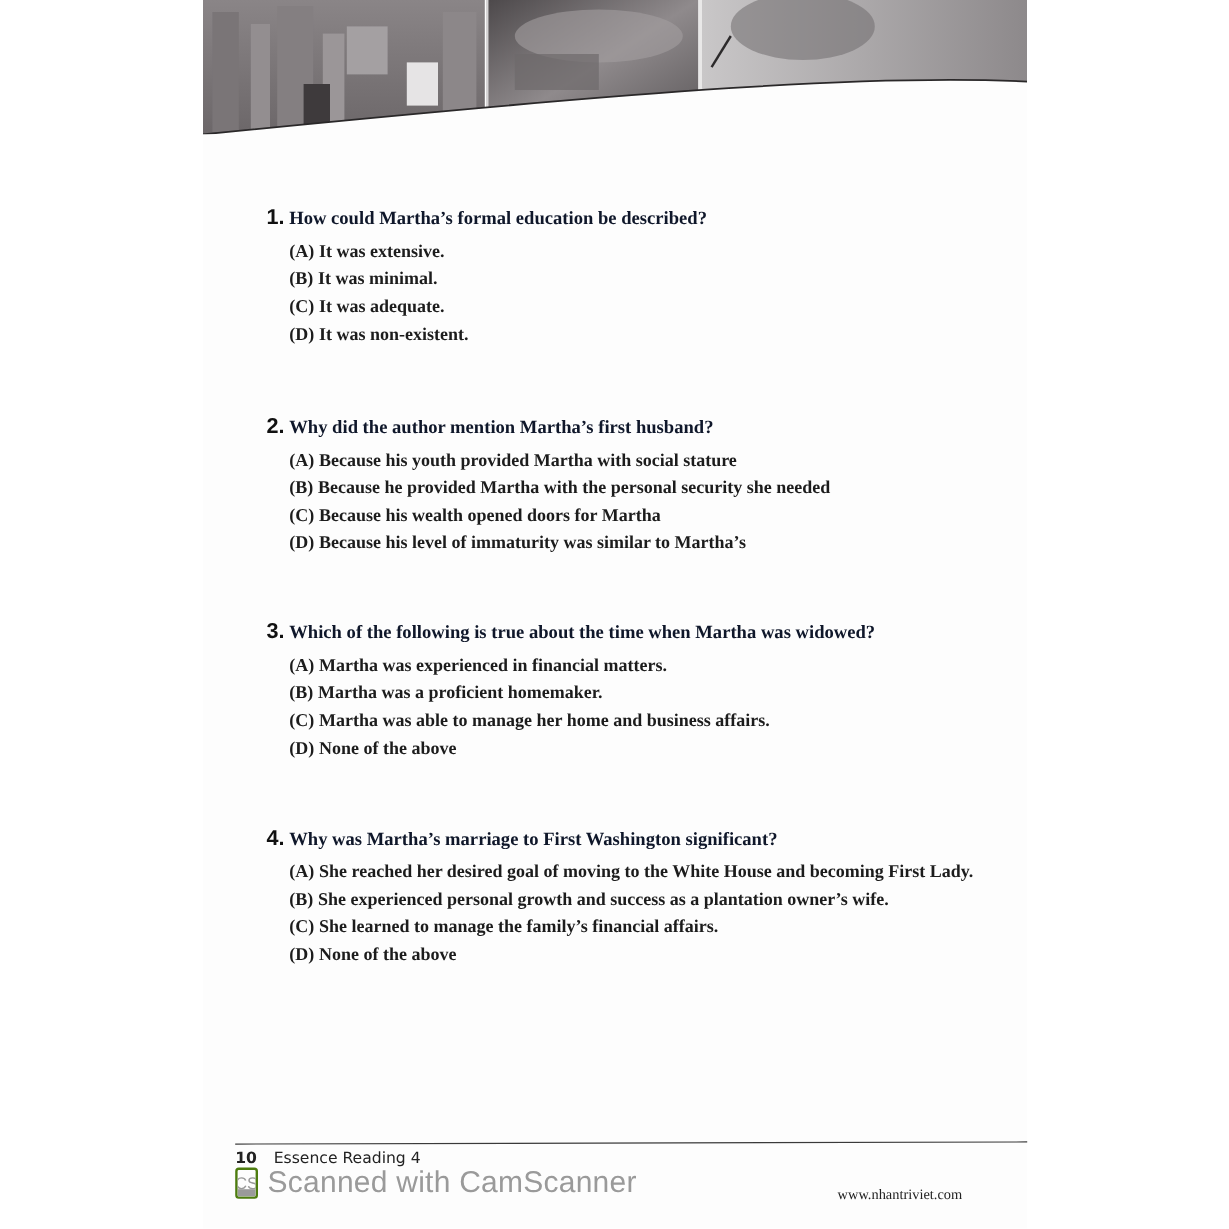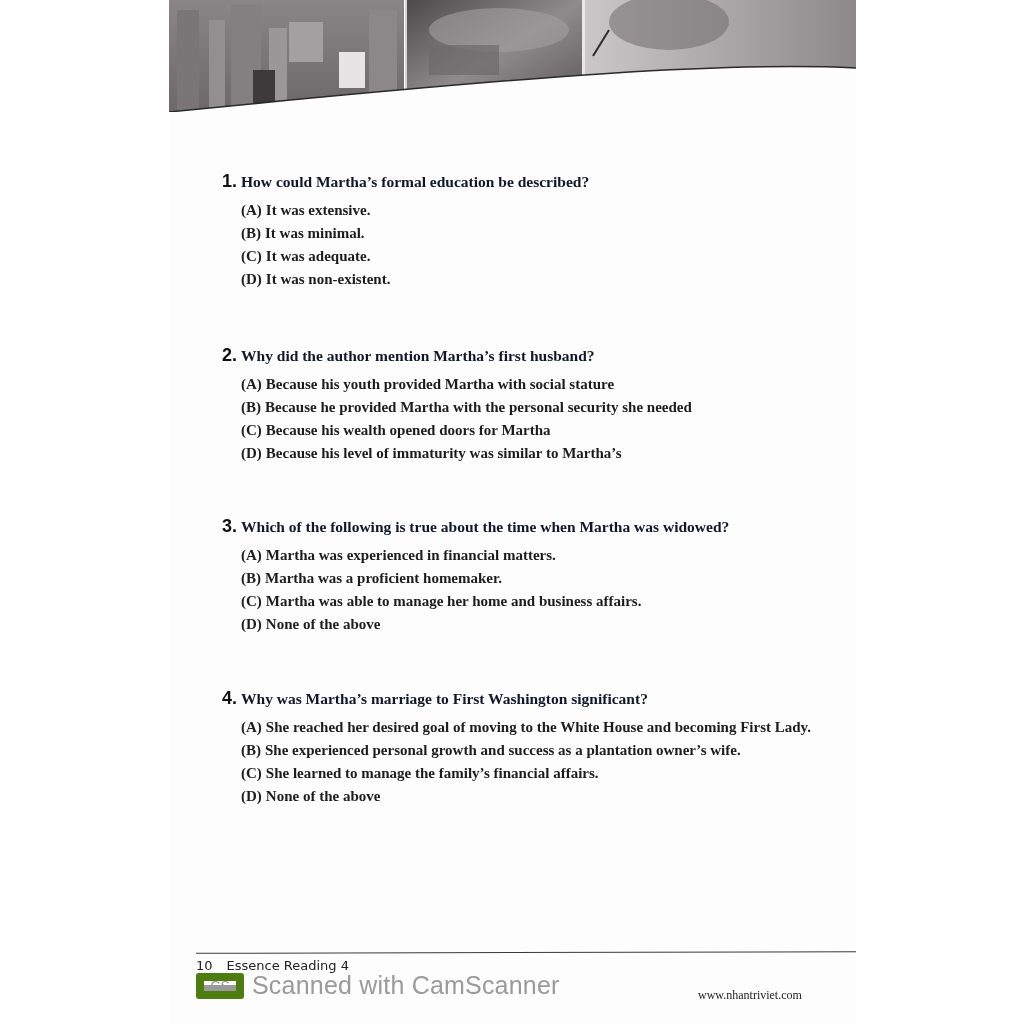--- a/index.html
+++ b/index.html
@@ -104,44 +104,44 @@
       position: absolute;
       left: 196px;
       top: 958px;
       font-family: "DejaVu Sans", sans-serif;
       font-size: 13px;
       color: #222;
       display: flex;
       align-items: baseline;
       gap: 14px;
     }
-    .page-num { font-weight: normal; }
+    .page-num { font-weight: bold; }
     .footer-right {
       position: absolute;
       left: 698px;
       top: 988px;
       font-family: Liberation Serif, serif;
       font-size: 12px;
       color: #222;
     }
 
     .camscanner {
       position: absolute;
       left: 196px;
       top: 971px;
       display: flex;
       align-items: center;
       gap: 8px;
       color: #9a9a9a;
       font-family: "Liberation Sans", sans-serif;
     }
     .cs-logo {
-      width: 48px;
+      width: 19px;
       height: 26px;
-      border: 8px solid #4d7c0f;
+      border: 2px solid #4d7c0f;
       border-radius: 3px;
       box-sizing: border-box;
       display: flex;
       align-items: center;
       justify-content: center;
       font-weight: normal;
       font-size: 14px;
       color: #9a9a9a;
       position: relative;
       overflow: hidden;

